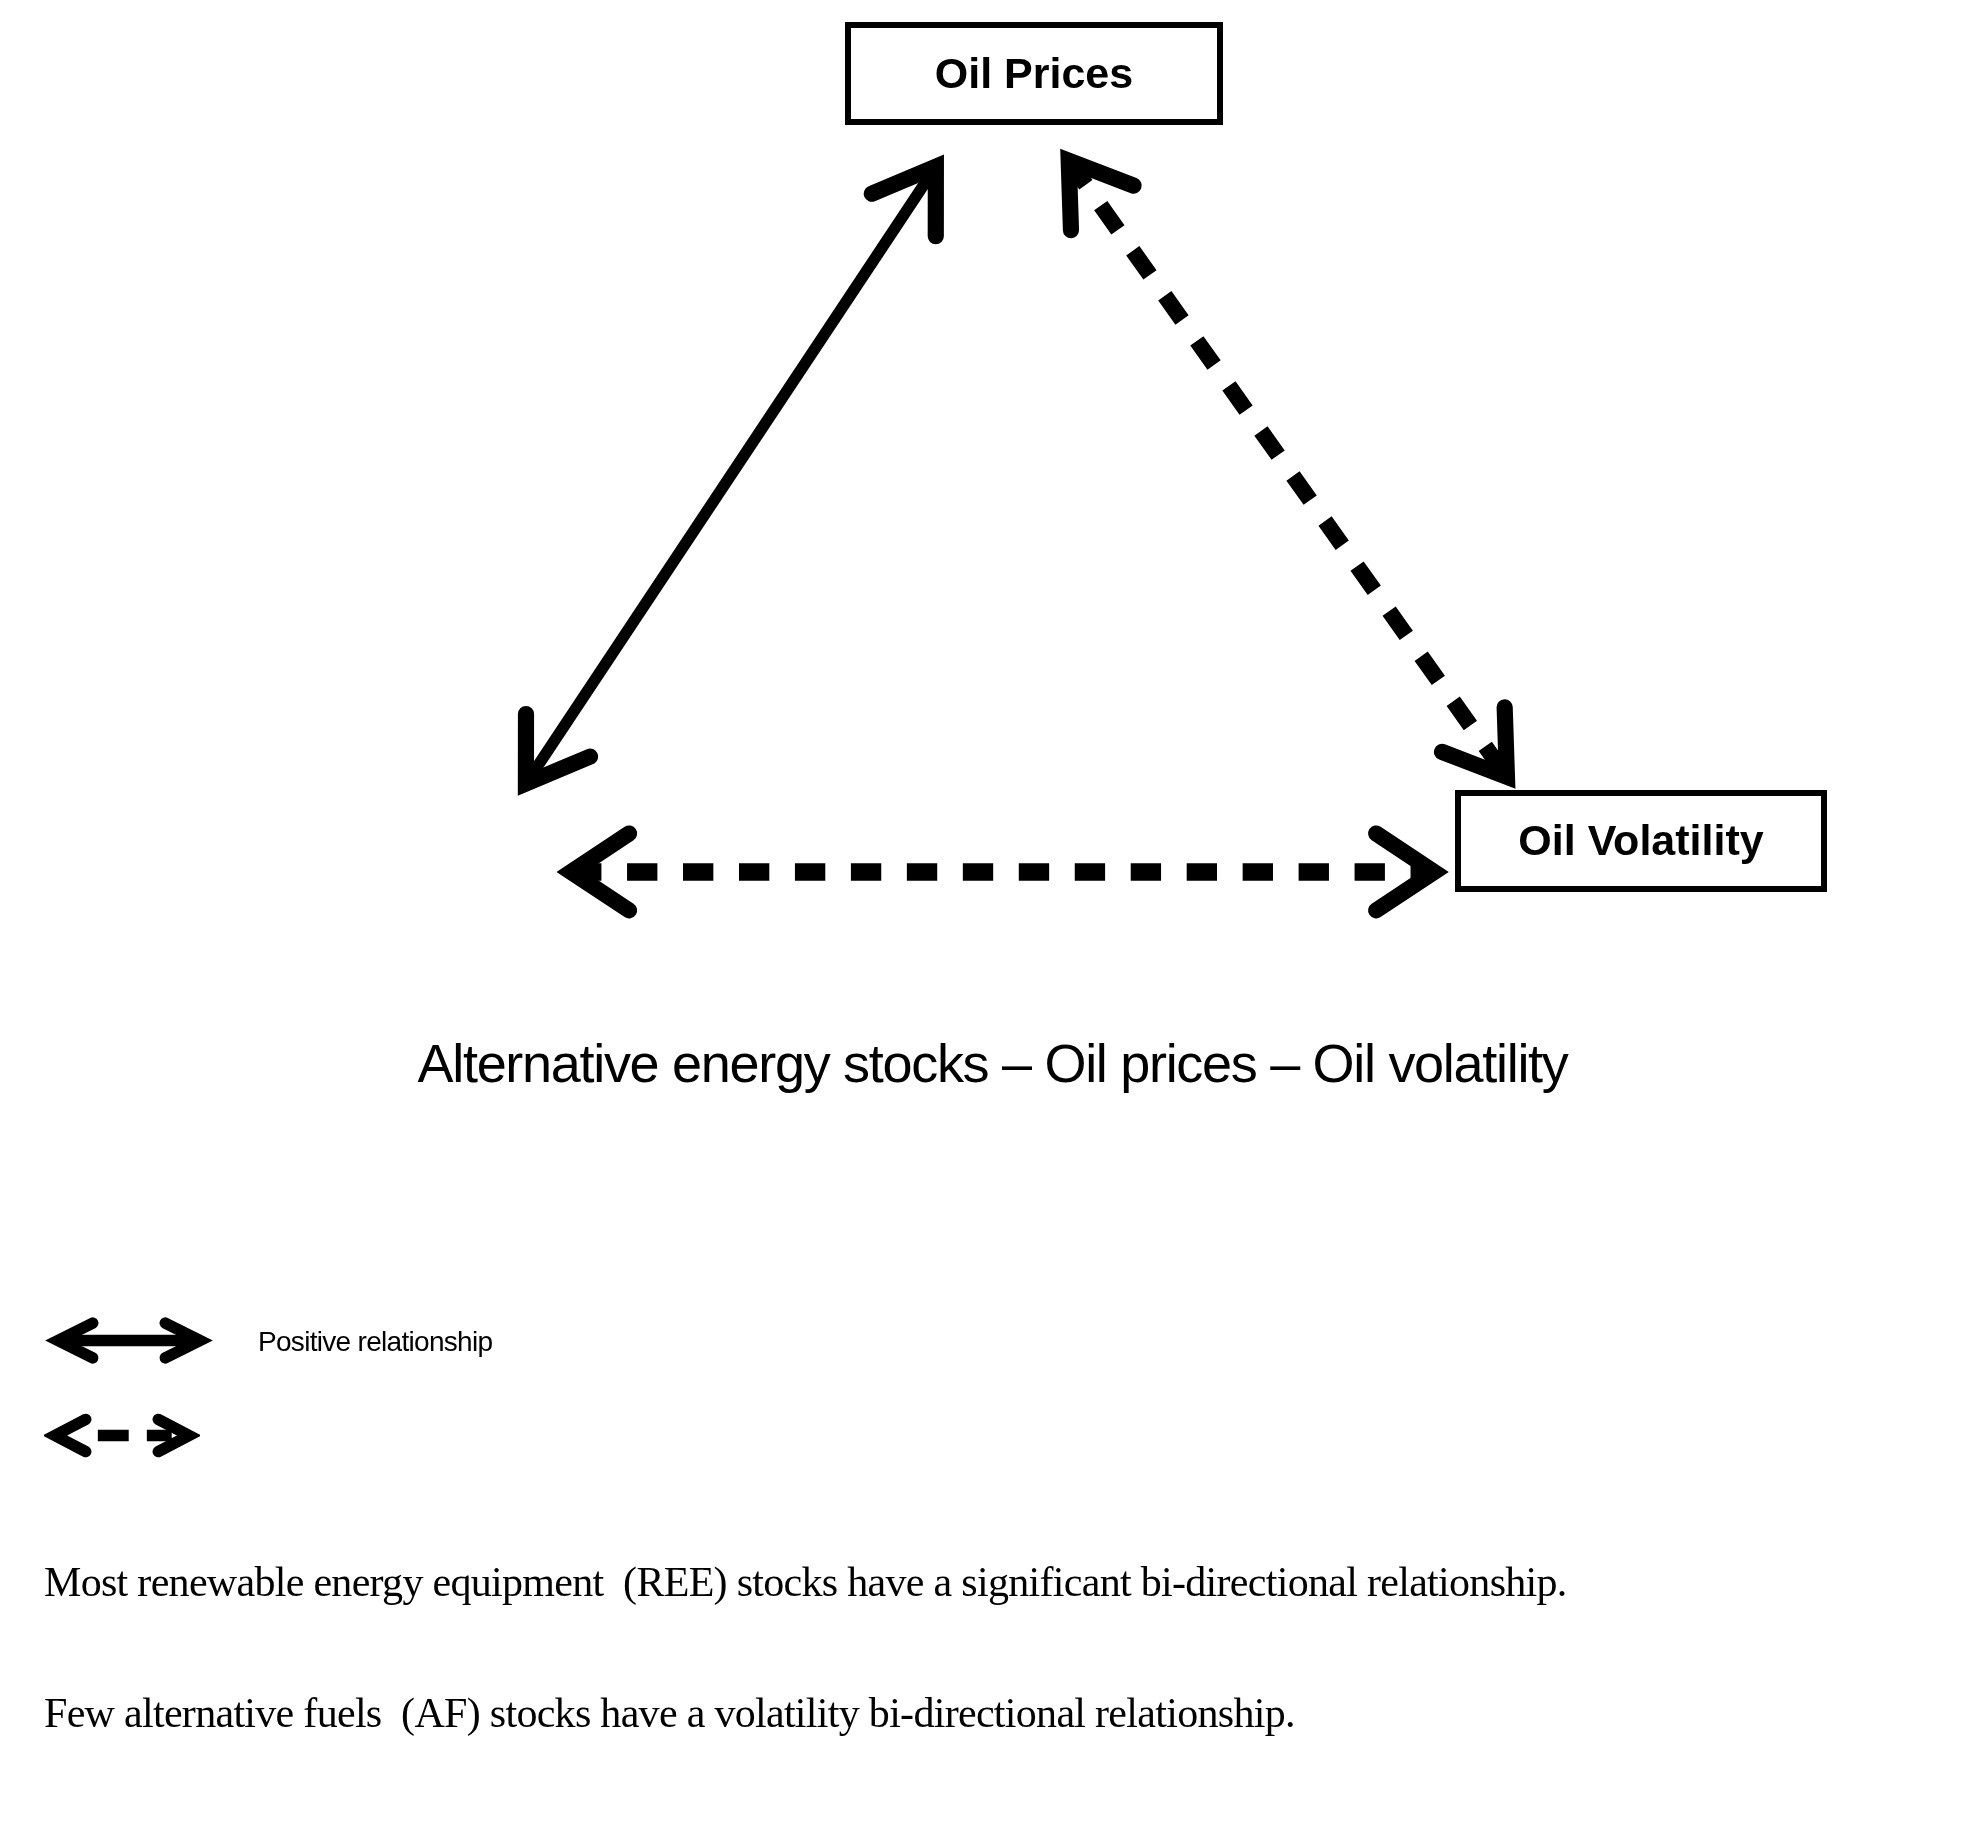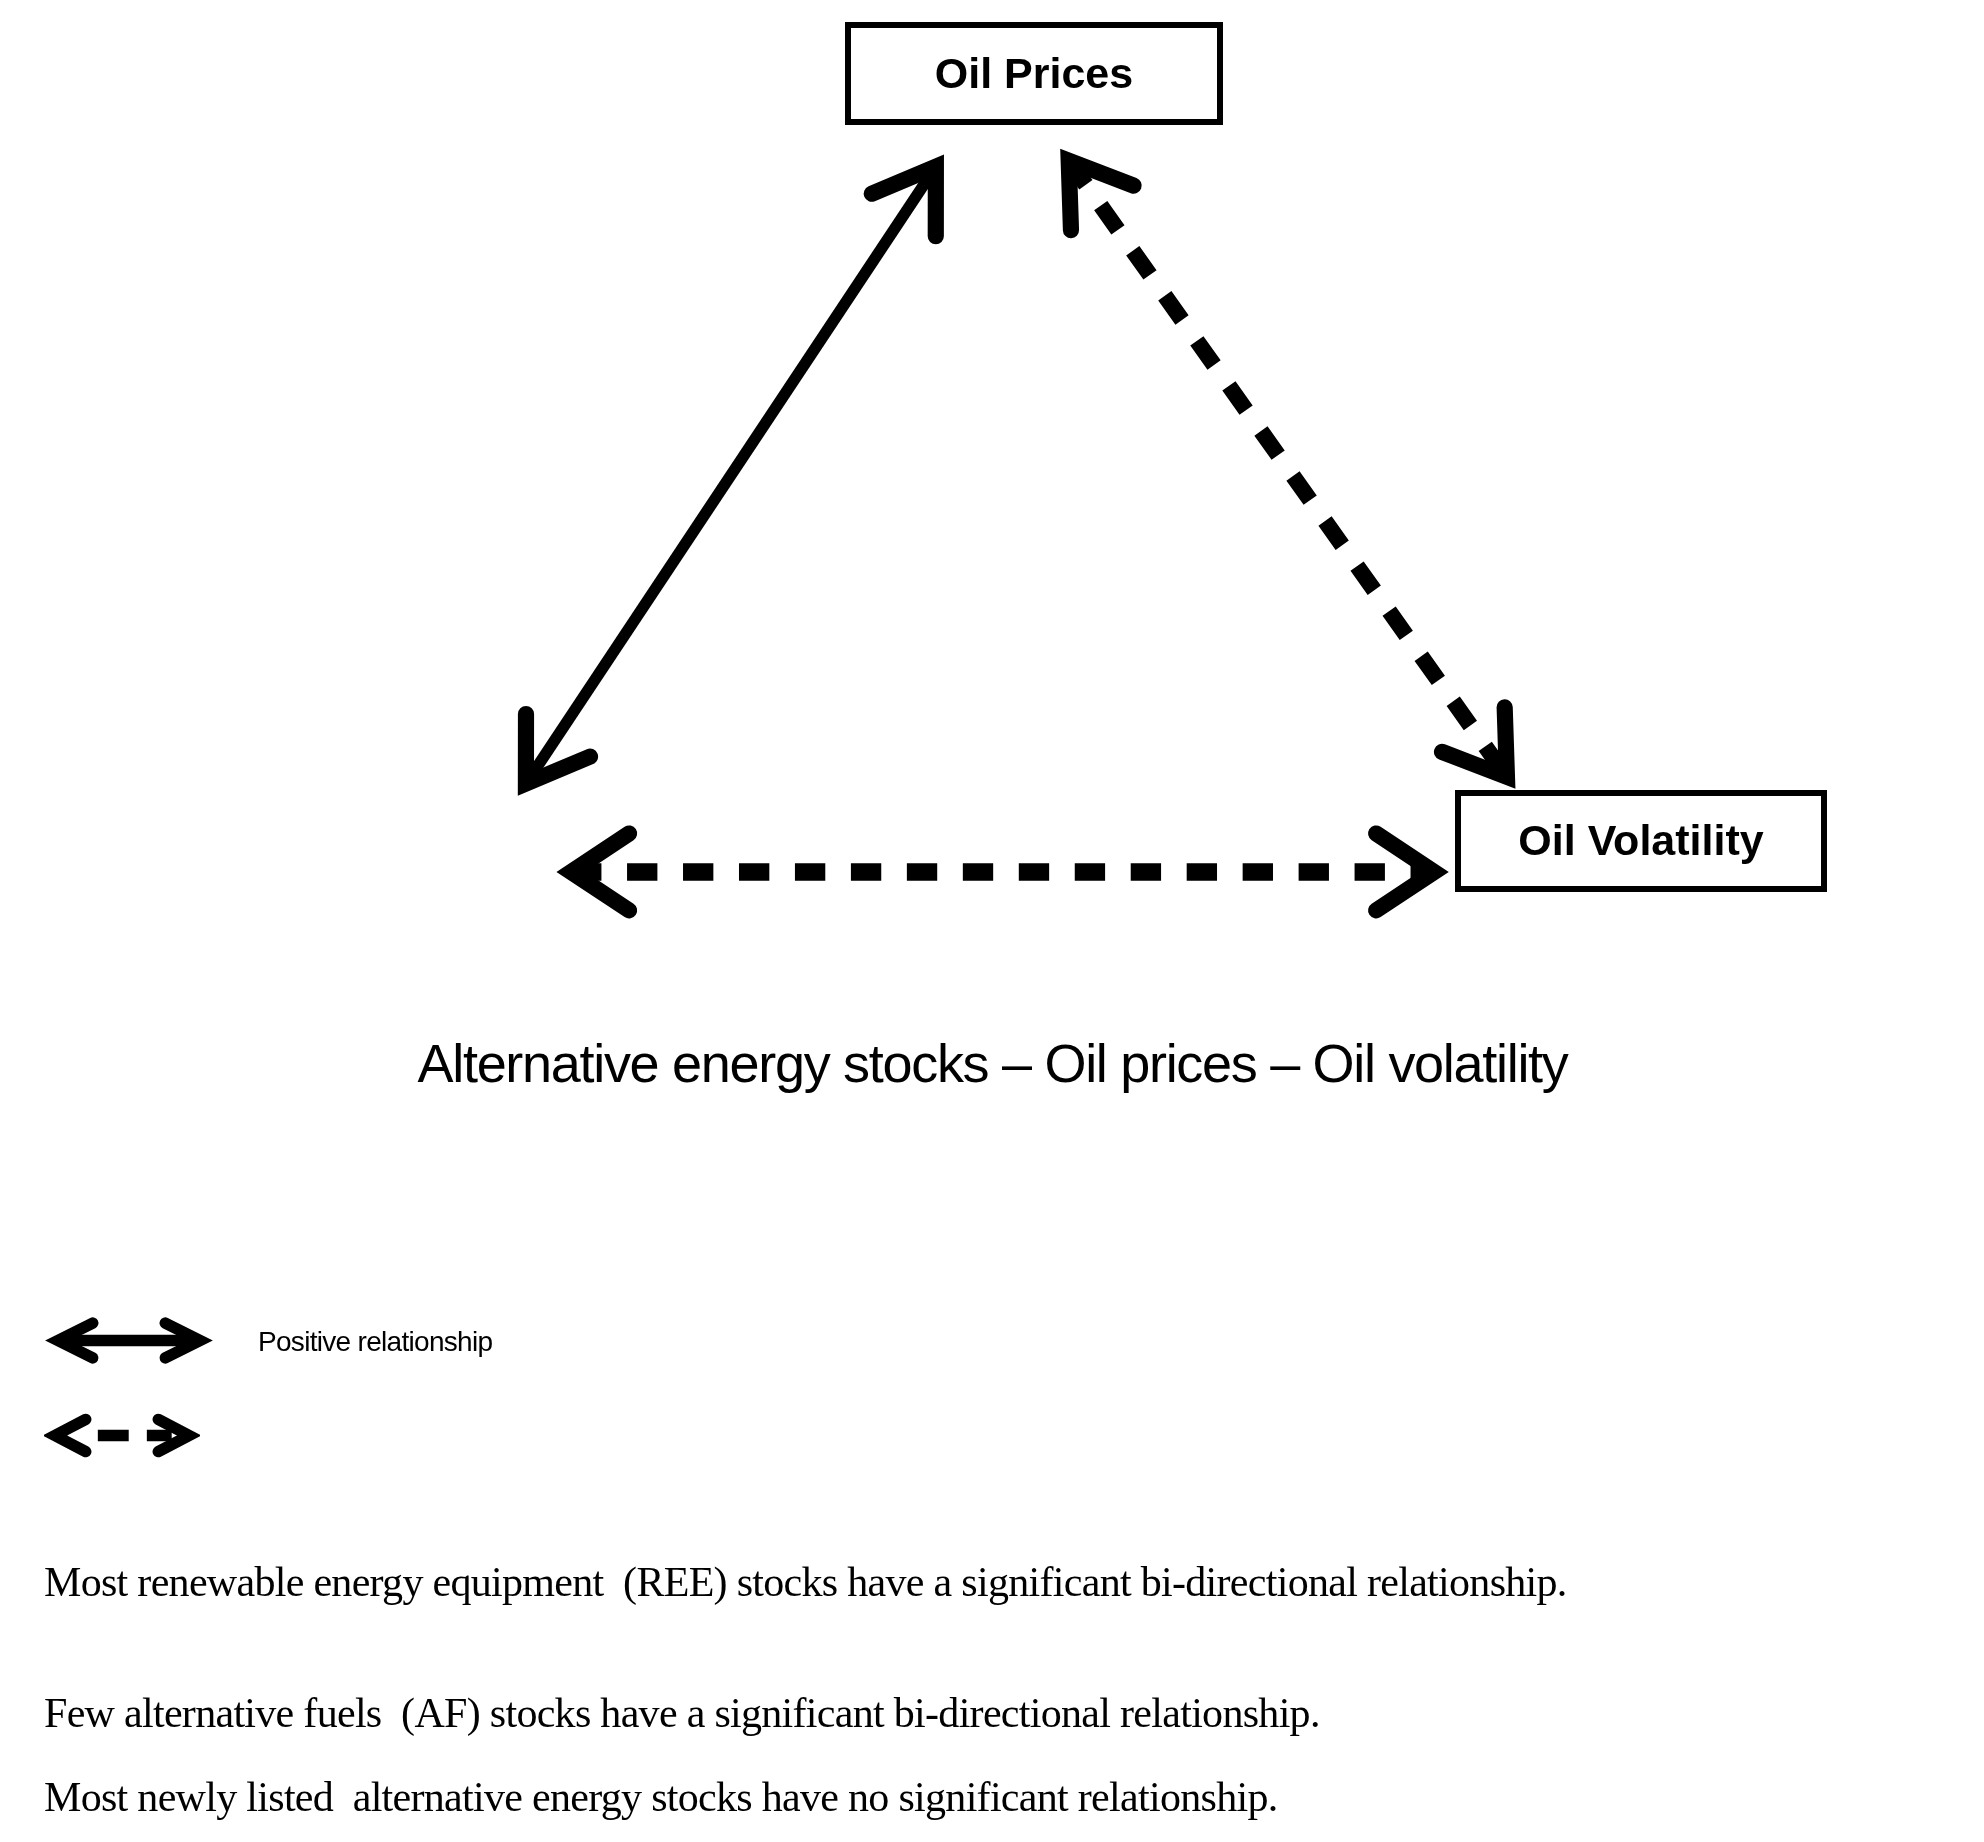--- a/index.html
+++ b/index.html
@@ -90,17 +90,16 @@
   </svg>
   <div class="legend-label row1">Positive relationship</div>
 
   <svg class="legend-arrow dashed" width="156" height="47" viewBox="0 0 232 70" aria-hidden="true">
     <path d="M80,35 L190,35" stroke="currentColor" stroke-width="17" fill="none" stroke-dasharray="46 27"></path>
     <path d="M62,11 L16,35 L62,59" stroke="currentColor" stroke-width="17" fill="none" stroke-linecap="round"></path>
     <path d="M170,11 L216,35 L170,59" stroke="currentColor" stroke-width="17" fill="none" stroke-linecap="round"></path>
   </svg>
 
   <div class="note n1">Most renewable energy equipment  (REE) stocks have a significant bi-directional relationship.</div>
-  <div class="note n2">Few alternative fuels  (AF) stocks have a significant bi-directional relationship.</div>
-  <div class="note n3">Most newly listed  alternative energy stocks have no significant relationship.</div>
+  <div class="note n2">Few alternative fuels  (AF) stocks have a volatility bi-directional relationship.</div>
 
 </div>
 
 
 </body></html>

